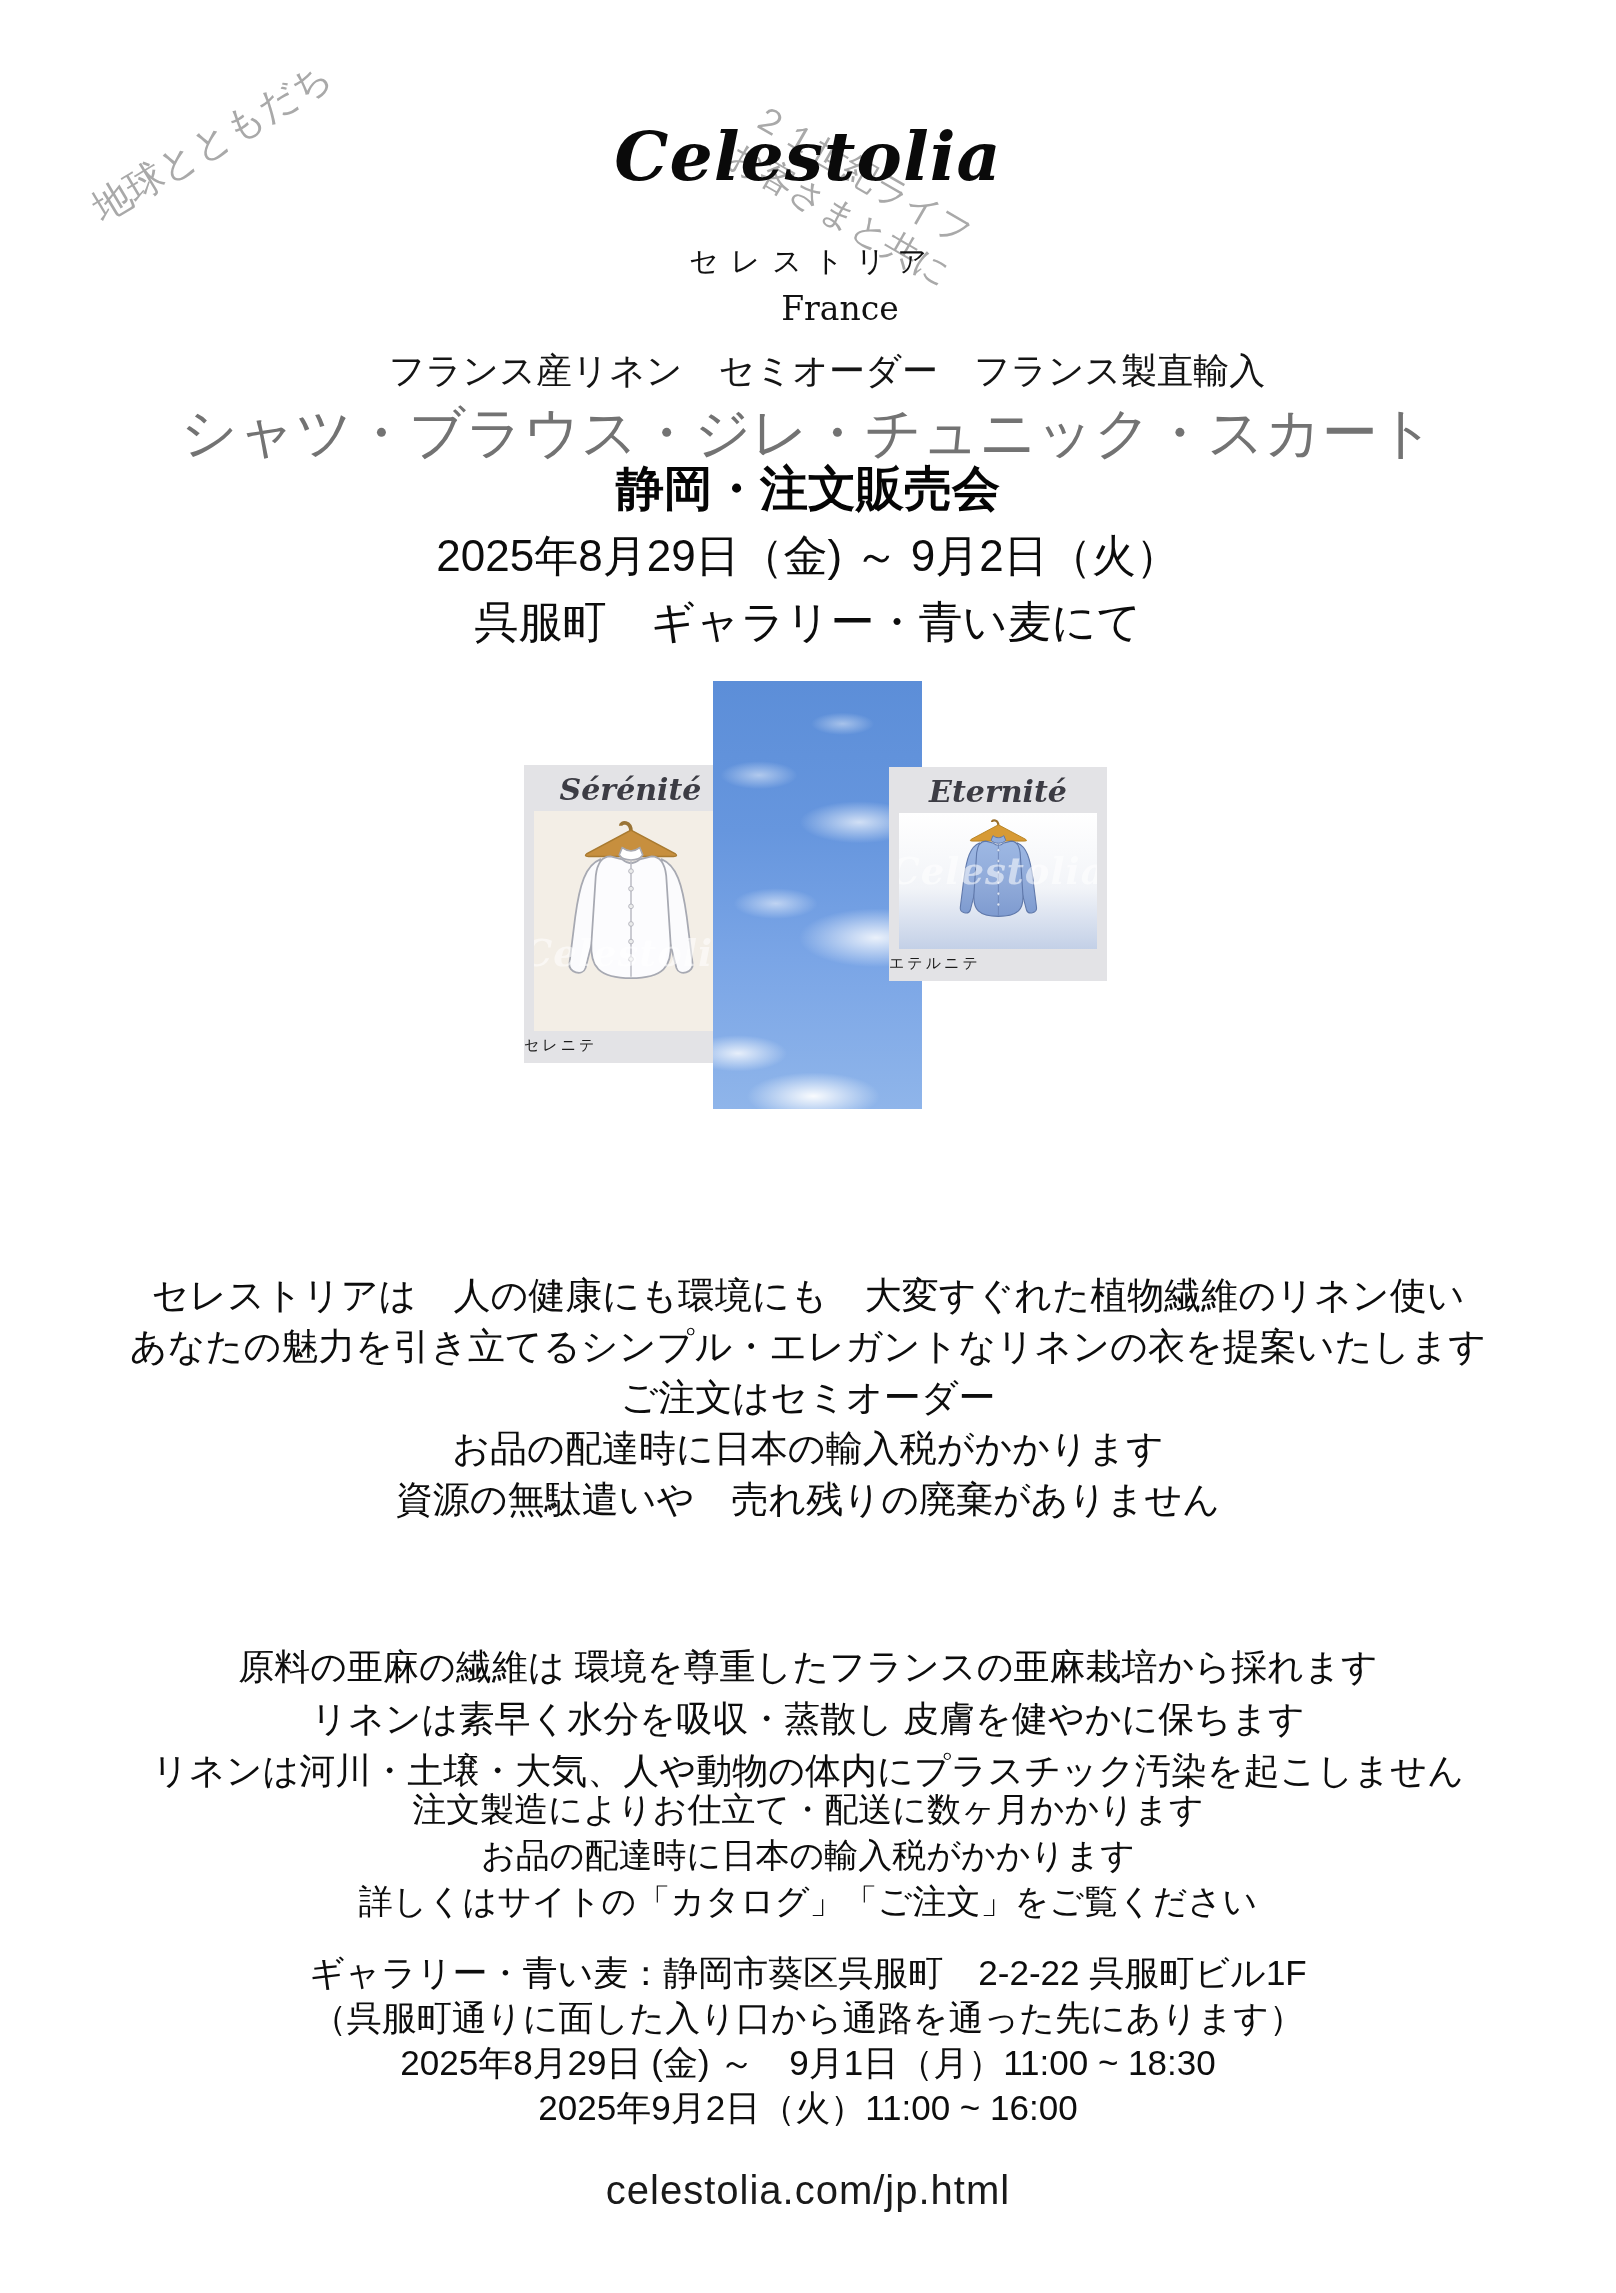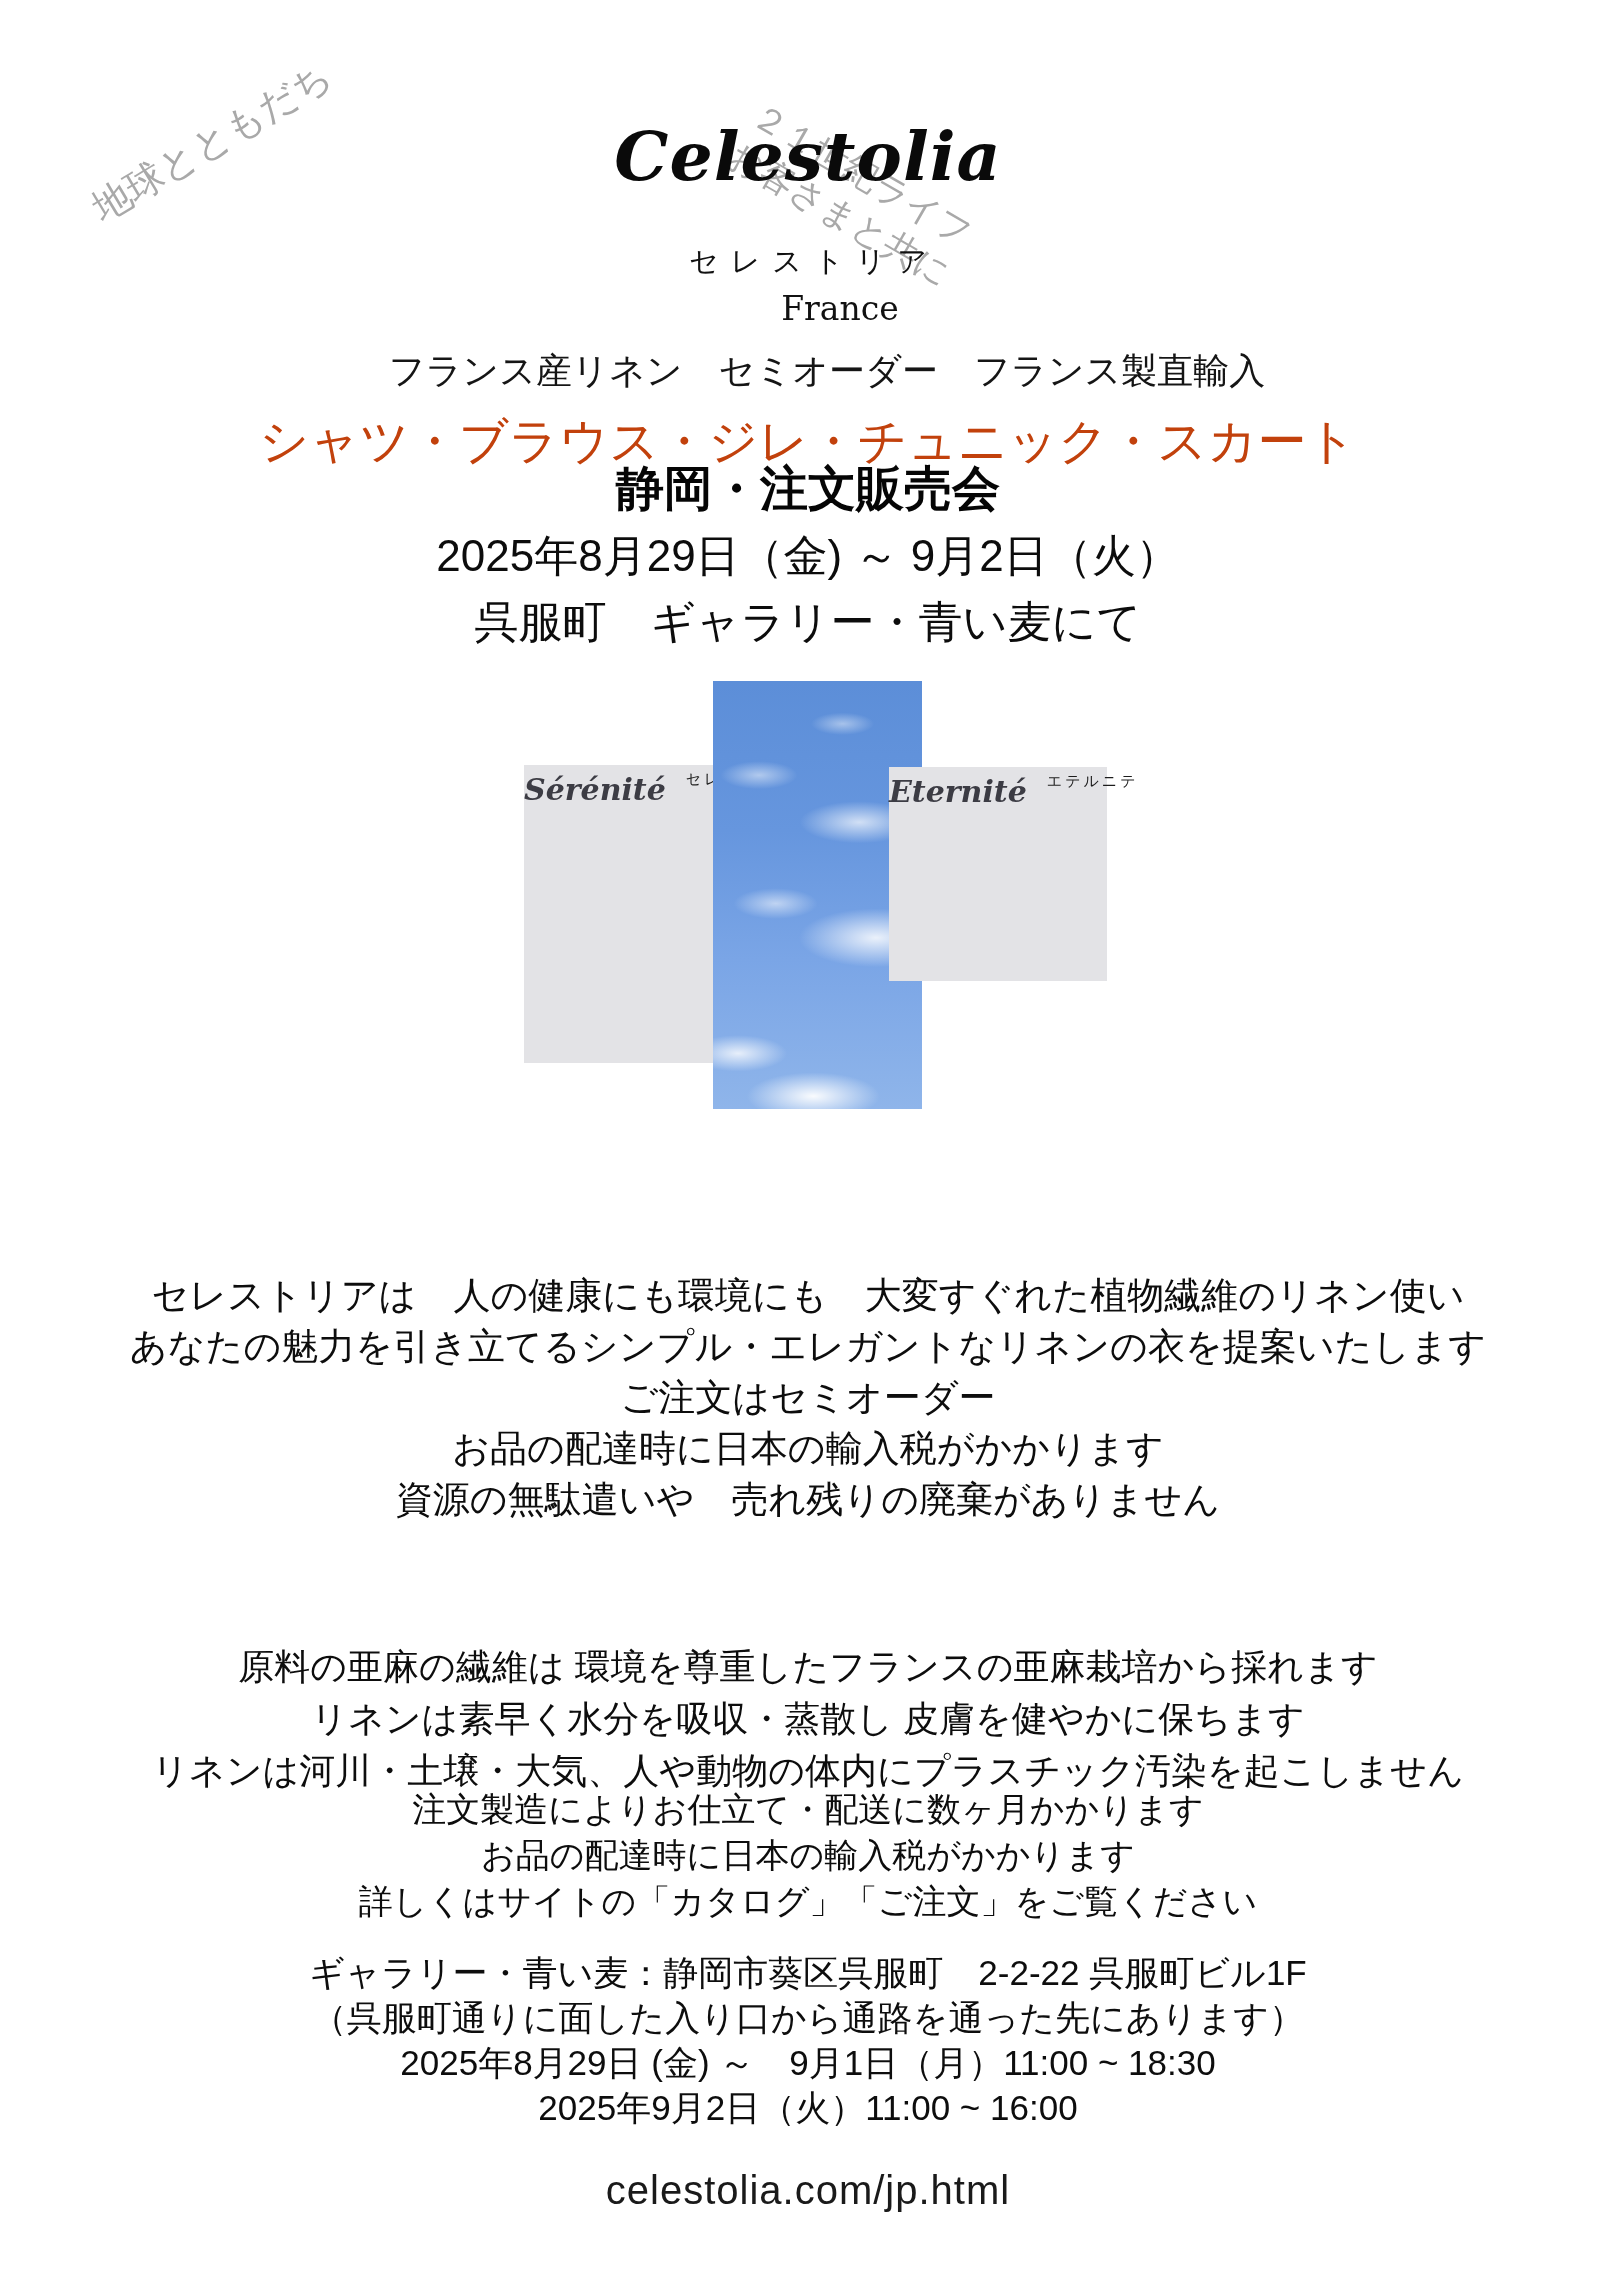--- a/index.html
+++ b/index.html
@@ -47,21 +47,21 @@
     top:242px;
     font-family:"DejaVu Serif","Liberation Serif",serif;
     font-size:29px;letter-spacing:12px;text-indent:12px;color:#111;
   }
   .country{
     top:289px;
     font-family:"DejaVu Serif","Liberation Serif",serif;
     font-size:33px;color:#111;padding-left:32px;
   }
   .tagline{top:347px;font-size:36px;color:#151515;padding-left:19px;}
-  .items{top:396px;font-size:49px;color:#c2410c;margin-top:13px;}
+  .items{top:396px;font-size:56px;color:#737373;}
   .event-title{top:457px;font-size:48px;font-weight:bold;color:#050505;}
   .event-dates{top:527px;font-size:44px;color:#0c0c0c;}
   .event-venue{top:593px;font-size:44px;color:#0c0c0c;}
 
   
   .visual{position:absolute;top:681px;left:0;width:1616px;height:428px;}
   .sky{
     position:absolute;left:713px;top:0;width:209px;height:428px;z-index:2;
     background:
       radial-gradient(ellipse 95px 34px at 48% 97%, rgba(255,255,255,.95), rgba(255,255,255,0) 70%),
@@ -69,21 +69,21 @@
       radial-gradient(ellipse 110px 42px at 78% 60%, rgba(255,255,255,.85), rgba(255,255,255,0) 70%),
       radial-gradient(ellipse 60px 22px at 30% 52%, rgba(255,255,255,.55), rgba(255,255,255,0) 70%),
       radial-gradient(ellipse 85px 30px at 70% 33%, rgba(255,255,255,.7), rgba(255,255,255,0) 70%),
       radial-gradient(ellipse 55px 20px at 22% 22%, rgba(255,255,255,.5), rgba(255,255,255,0) 70%),
       radial-gradient(ellipse 45px 16px at 62% 10%, rgba(255,255,255,.45), rgba(255,255,255,0) 70%),
       linear-gradient(180deg,#5c8ed8 0%,#6696de 35%,#7aa5e6 65%,#8fb5ea 100%);
   }
   .card{
     position:absolute;
     background:#e3e3e6;
-    display:flex;flex-direction:row;
+    display:flex;flex-direction:column;
   }
   .card-left{left:524px;top:84px;width:213px;height:298px;z-index:1;}
   .card-right{left:889px;top:86px;width:218px;height:214px;z-index:3;}
   .card-title{
     font-family:"DejaVu Serif","Liberation Serif",serif;
     font-style:italic;font-weight:700;
     font-size:30px;color:#3c3c44;
     text-align:center;
     padding-top:7px;height:37px;
     flex:0 0 auto;

